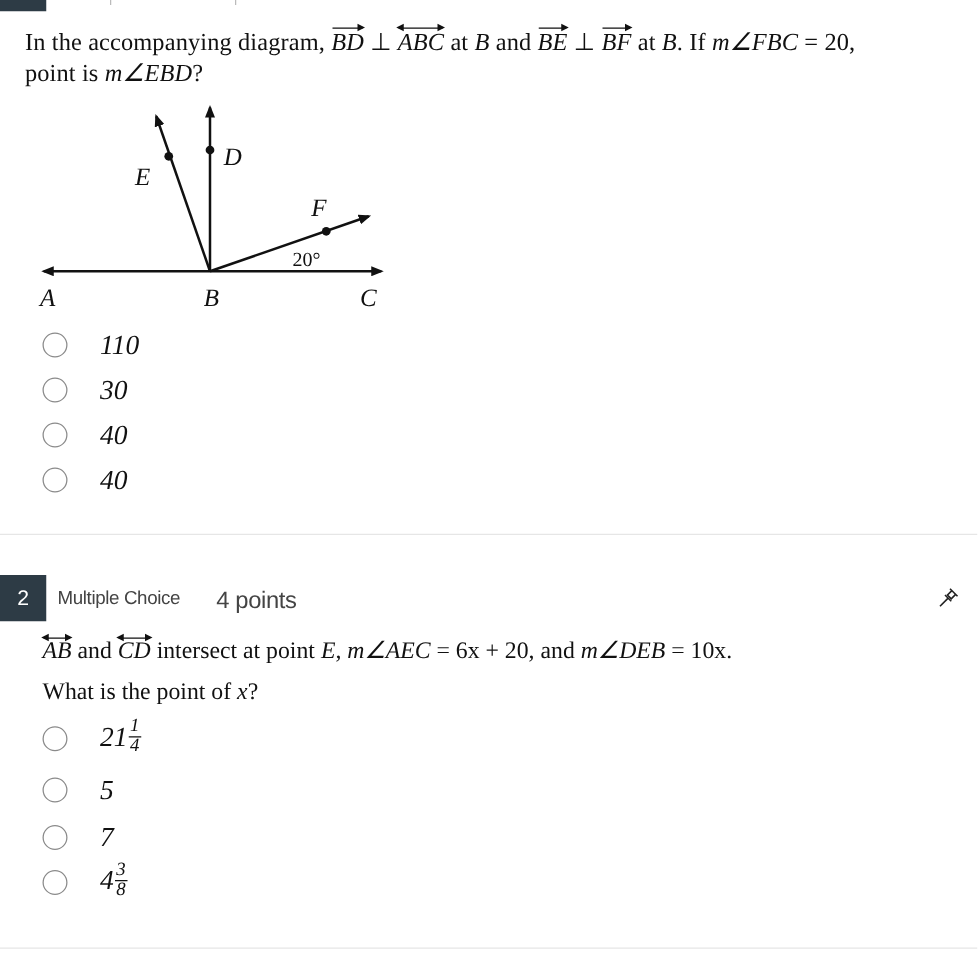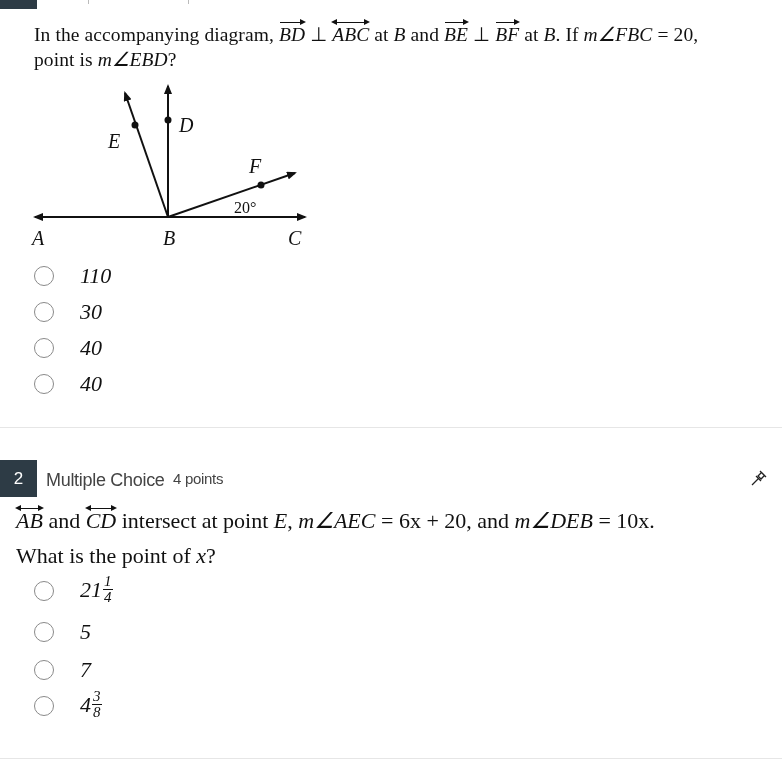--- a/index.html
+++ b/index.html
@@ -2,39 +2,39 @@
 <html><head>
 <meta charset="utf-8">
 <style>
   html, body { margin: 0; padding: 0; }
   body {
     width: 782px; height: 770px; background: #ffffff; position: relative; overflow: hidden;
     font-family: "Liberation Serif", serif; color: #111;
   }
   .top-tab { position: absolute; left: 0; top: 0; width: 37px; height: 9px; background: #2d3b45; }
   .top-mark { position: absolute; top: 0; width: 1px; height: 4px; background: #bbb; }
-  .q1-text { position: absolute; left: 34px; top: 22px; width: 745px; font-size: 19.5px; line-height: 25px; letter-spacing: 0.1px; }
+  .q1-text { position: absolute; left: 20px; top: 22px; width: 745px; font-size: 19.5px; line-height: 25px; letter-spacing: 0.1px; }
   .q1-text .it { font-style: italic; }
   .vec { position: relative; display: inline-block; font-style: italic; }
   .vec::before { content: ""; position: absolute; left: 1px; right: 1px; top: 0px; height: 1.3px; background: #111; }
   .vec.ray::after { content: ""; position: absolute; right: -1px; top: -3px; border-left: 6px solid #111; border-top: 3.5px solid transparent; border-bottom: 3.5px solid transparent; }
   .vec.line::after { content: ""; position: absolute; right: -1px; top: -3px; border-left: 6px solid #111; border-top: 3.5px solid transparent; border-bottom: 3.5px solid transparent; }
   .vec.line .la { position: absolute; left: -1px; top: -3px; width: 0; height: 0; border-right: 6px solid #111; border-top: 3.5px solid transparent; border-bottom: 3.5px solid transparent; }
   .diagram { position: absolute; left: 25px; top: 80px; width: 300px; height: 180px; }
   .opt { position: absolute; left: 0; height: 30px; display: flex; align-items: center; cursor: pointer; }
   .radio { position: absolute; left: 34px; width: 20px; height: 20px; border-radius: 50%; border: 1px solid #8a8a8a; box-sizing: border-box; background: #fff; }
   .opt-label { position: absolute; left: 80px; font-size: 22px; white-space: nowrap; font-style: italic; }
   .frac { display: inline-flex; flex-direction: column; align-items: center; vertical-align: middle; font-size: 15px; line-height: 15px; margin-left: 1px; position: relative; top: -2px; }
   .frac .num { border-bottom: 1px solid #111; padding: 0 1px; }
   .divider { position: absolute; left: 0; width: 782px; height: 1px; background: #e6e6e6; }
   .q-number { position: absolute; left: 0; top: 460px; width: 37px; height: 37px; background: #2d3b45; color: #fff; font-family: "Liberation Sans", sans-serif; font-size: 17px; display: flex; align-items: center; justify-content: center; }
-  .q-type { position: absolute; left: 46px; top: 470px; font-family: "Liberation Sans", sans-serif; font-size: 18px; color: #444; letter-spacing: -0.3px; }
-  .q-points { position: absolute; left: 173px; top: 470px; font-family: "Liberation Sans", sans-serif; font-size: 15px; color: #444; letter-spacing: -0.3px; }
+  .q-type { position: absolute; left: 46px; top: 470px; font-family: "Liberation Sans", sans-serif; font-size: 15px; color: #444; letter-spacing: -0.3px; }
+  .q-points { position: absolute; left: 173px; top: 470px; font-family: "Liberation Sans", sans-serif; font-size: 19px; color: #444; letter-spacing: -0.3px; }
   .pin { position: absolute; left: 748px; top: 467px; width: 22px; height: 22px; cursor: pointer; }
-  .q2-line { position: absolute; left: 16px; font-size: 22px; white-space: nowrap; }
+  .q2-line { position: absolute; left: 34px; font-size: 19px; white-space: nowrap; }
   .q2-line .it { font-style: italic; }
 </style>
 </head>
 <body>
 
 <div class="top-tab"></div>
 <div class="top-mark" style="left:88px"></div>
 <div class="top-mark" style="left:188px"></div>
 
 <div class="q1-text">

